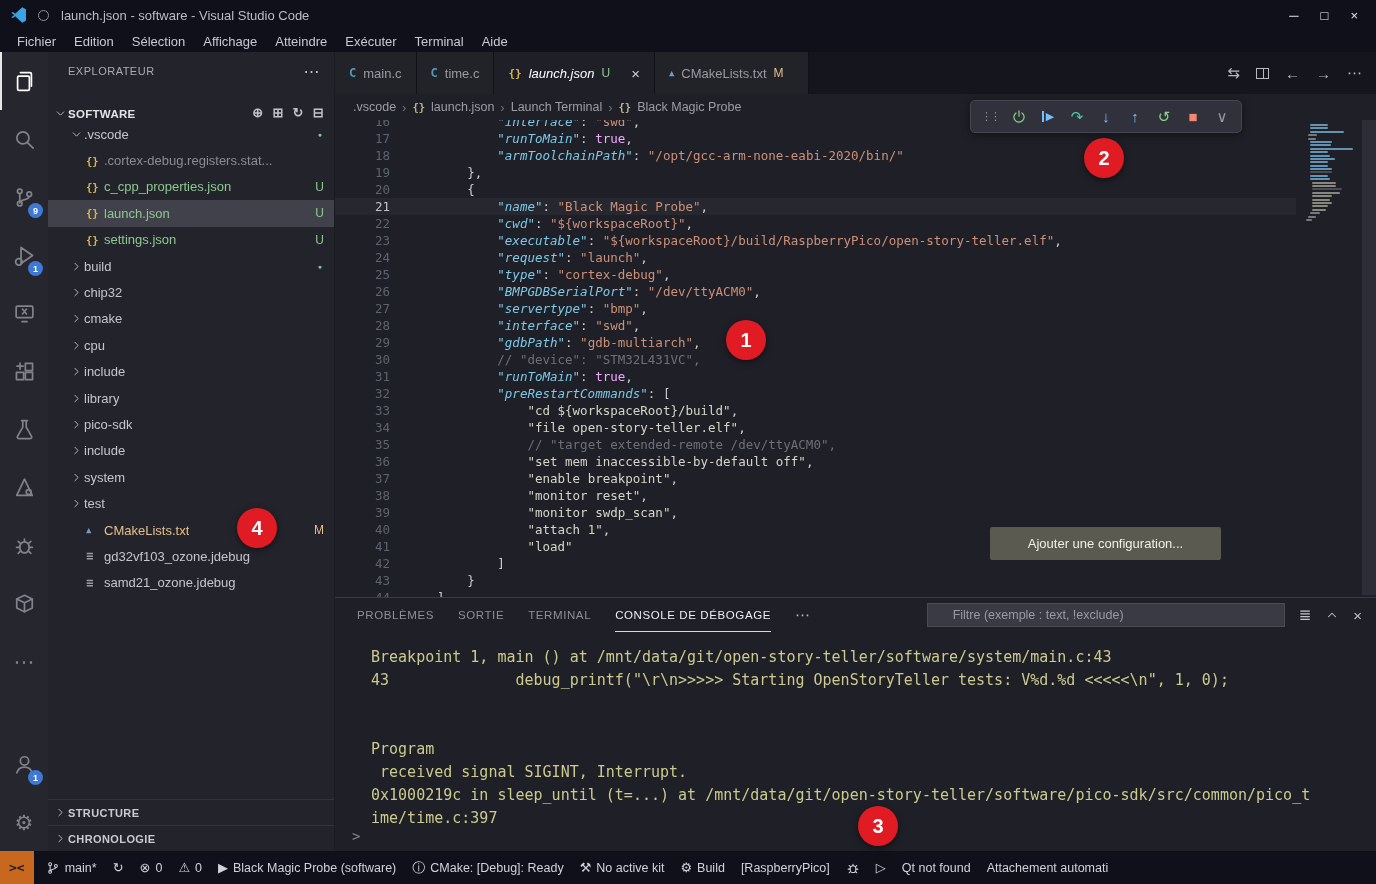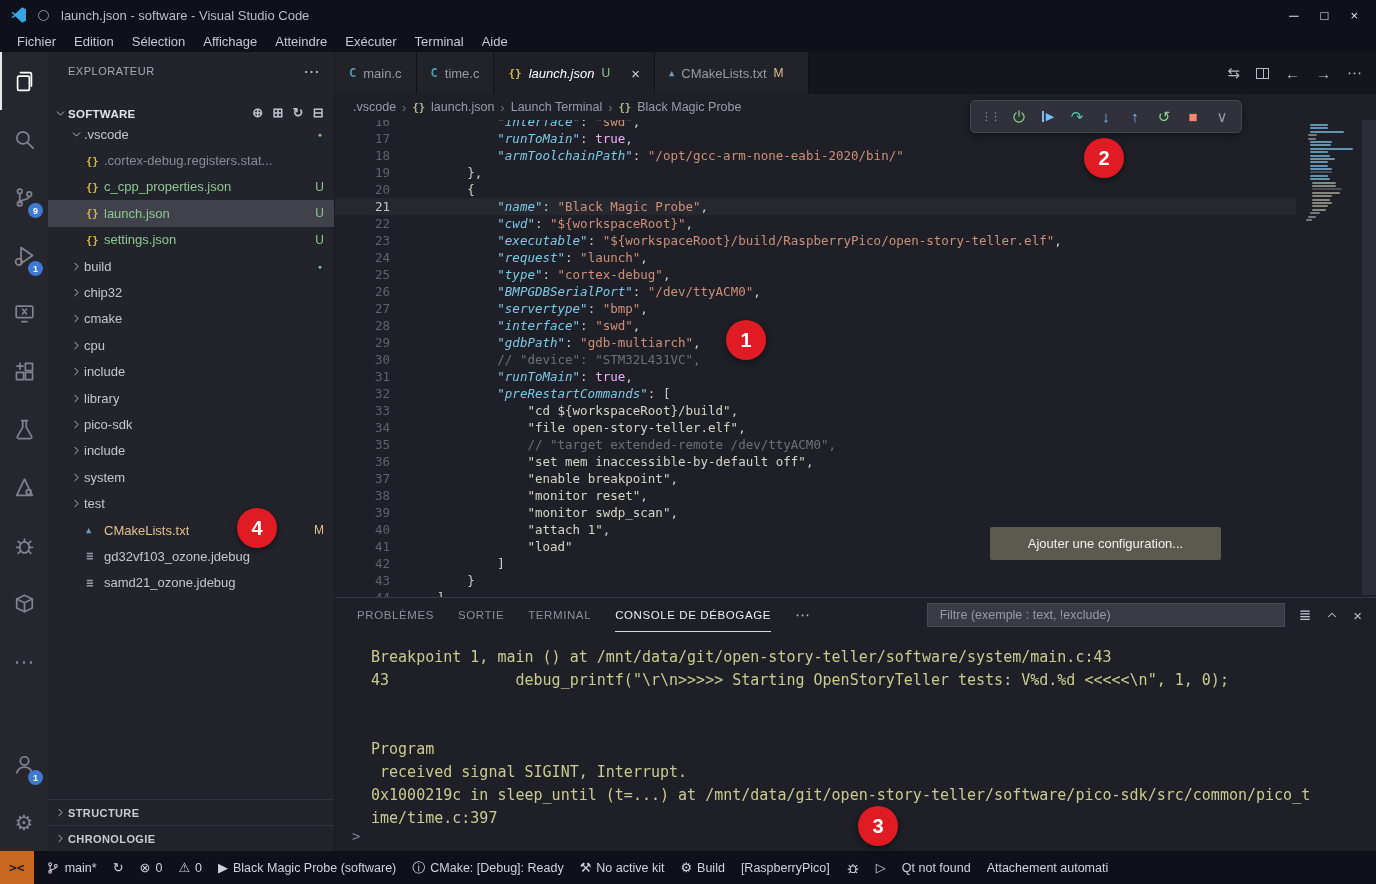--- a/index.html
+++ b/index.html
@@ -110,21 +110,21 @@
   .dtb.drag{font-size:11px;letter-spacing:-2px}
 
   
   .panel{height:254px;border-top:1px solid #3a3a46;display:flex;flex-direction:column;flex:none;background:#1f1f27}
   .panel-head{height:34px;display:flex;align-items:center;padding:0 14px 0 22px;flex:none}
   .ptab{font-size:11.5px;letter-spacing:.6px;color:#8f8f99;margin-right:24px;height:34px;display:flex;align-items:center;
     border-bottom:1.5px solid transparent}
   .ptab.active{color:#ececf2;border-bottom-color:#d7d7df}
   .panel-more{color:#b9b9c3;font-size:15px}
   .panel-right{margin-left:auto;display:flex;align-items:center;gap:14px;color:#c2c2cc}
-  .filter{width:358px;height:24px;background:#3a3a44;border:1px solid #4a4a56;color:#ddd;font-size:12.5px;padding:0 12px;
+  .filter{width:358px;height:24px;background:#3a3a44;border:1px solid #4a4a56;color:#ddd;font-size:12.5px;padding:0 25px;
     font-family:"Liberation Sans",sans-serif}
   .filter::placeholder{color:#9a9aa6}
   .panel-right .pic{font-size:15px;display:inline-flex}
   .panel-right svg{width:14px;height:14px}
   .console{padding:14px 20px 0 36px;font-family:"DejaVu Sans Mono",monospace;font-size:15px;line-height:23px;color:#cbcb8f;flex:1;overflow:hidden}
   .cons-line{white-space:pre-wrap;word-break:break-all;max-width:940px;min-height:23px}
   .prompt-row{padding:0 0 7px 17px;font-family:"DejaVu Sans Mono",monospace;font-size:14px;color:#8a8a95;flex:none}
 
   
   .statusbar{height:33px;background:#10101a;display:flex;align-items:center;font-size:12.5px;color:#d2d2da;

